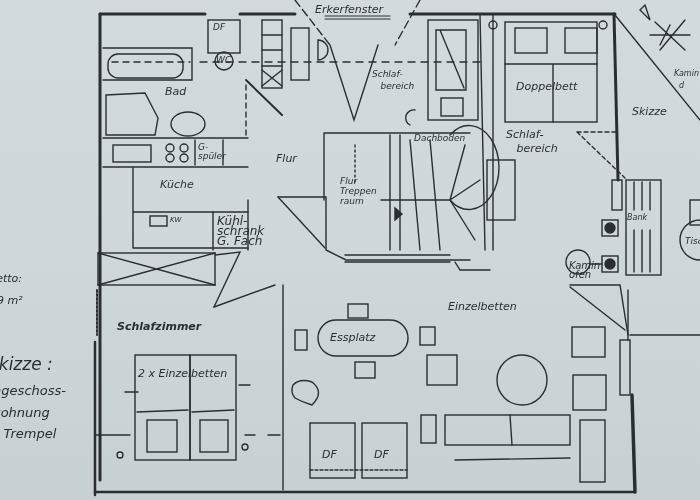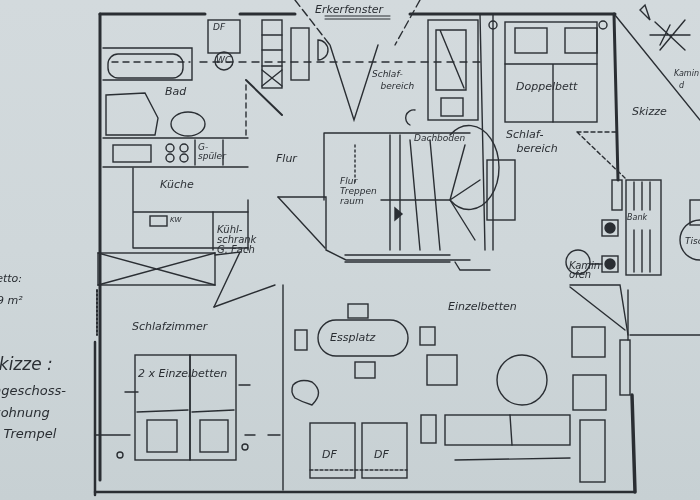--- a/index.html
+++ b/index.html
@@ -143,34 +143,34 @@
   <rect x="620" y="340" width="10" height="55"></rect>
 </svg>
 
 <span class="lbl sm" style="left:213px;top:22px;">DF</span>
 <span class="lbl sm" style="left:216px;top:55px;font-style:italic;">WC</span>
 <span class="lbl md" style="left:315px;top:3px;text-align:right;">Erkerfenster</span>
 <span class="lbl md" style="left:165px;top:85px;">Bad</span>
 <span class="lbl sm" style="left:198px;top:143px;line-height:9px;"><span>G-</span><br><span>spüler</span></span>
 <span class="lbl md" style="left:160px;top:178px;">Küche</span>
 <span class="lbl sm" style="left:151px;top:216px;font-size:7px;margin-left:19px;">KW</span>
-<span class="lbl sm" style="left:217px;top:225px;line-height:10px;font-size:10px;"><span>Kühl-</span><br><span>schrank</span><br><span>G. Fach</span></span>
+<span class="lbl sm" style="left:217px;top:216px;line-height:10px;font-size:12px;"><span>Kühl-</span><br><span>schrank</span><br><span>G. Fach</span></span>
 <span class="lbl md" style="left:276px;top:152px;">Flur</span>
 <span class="lbl md" style="left:340px;top:176px;line-height:10px;font-size:9px;"><span>Flur</span><br><span>Treppen</span><br><span>raum</span></span>
 <span class="lbl sm" style="left:382px;top:133px;margin-left:32px;">Dachboden</span>
 <span class="lbl sm" style="left:372px;top:68px;line-height:12px;"><span>Schlaf-</span><br>&nbsp;&nbsp;&nbsp;<span>bereich</span></span>
 <span class="lbl md" style="left:516px;top:80px;">Doppelbett</span>
 <span class="lbl md" style="left:506px;top:128px;line-height:14px;"><span>Schlaf-</span><br>&nbsp;&nbsp;&nbsp;<span>bereich</span></span>
 <span class="lbl md" style="left:632px;top:105px;">Skizze</span>
 <span class="lbl sm" style="left:674px;top:68px;line-height:12px;font-size:8px;"><span>Kamin</span><br>&nbsp;&nbsp;<span>d</span></span>
 <span class="lbl sm" style="left:627px;top:213px;font-size:8px;">Bank</span>
 <span class="lbl sm" style="left:569px;top:261px;line-height:9px;font-size:10px;"><span>Kamin</span><br><span>ofen</span></span>
 <span class="lbl sm" style="left:685px;top:236px;">Tisch</span>
 <span class="lbl md" style="left:448px;top:300px;">Einzelbetten</span>
-<span class="lbl md" style="left:132px;top:320px;">Schlafzimmer</span>
+<span class="lbl md" style="left:117px;top:320px;font-weight:bold;">Schlafzimmer</span>
 <span class="lbl md" style="left:138px;top:367px;">2 x Einzelbetten</span>
 <span class="lbl md" style="left:330px;top:331px;text-align:right;">Essplatz</span>
 <span class="lbl md" style="left:322px;top:448px;">DF</span>
 <span class="lbl md" style="left:374px;top:448px;">DF</span>
 
 <span class="lbl md" style="left:-12px;top:272px;">Netto:</span>
 <span class="lbl md" style="left:-10px;top:294px;">79 m²</span>
 <span class="lbl xl" style="left:-12px;top:354px;">Skizze :</span>
 <span class="lbl md" style="left:-32px;top:383px;font-size:13px;">Dachgeschoss-</span>
 <span class="lbl md" style="left:-10px;top:405px;font-size:13px;">wohnung</span>

